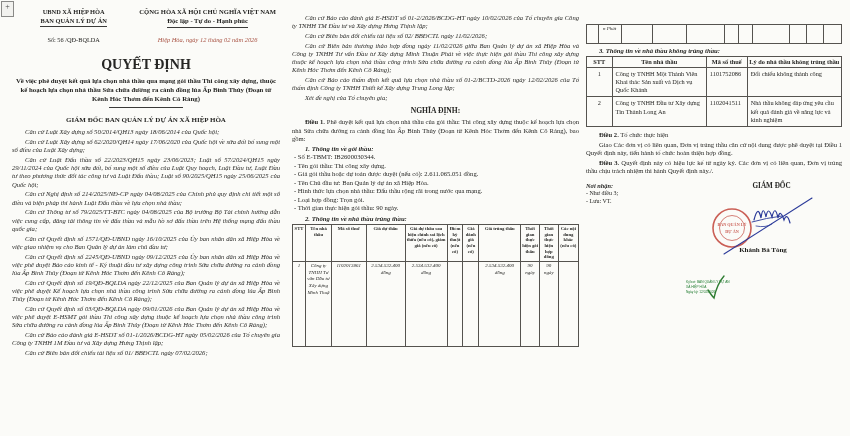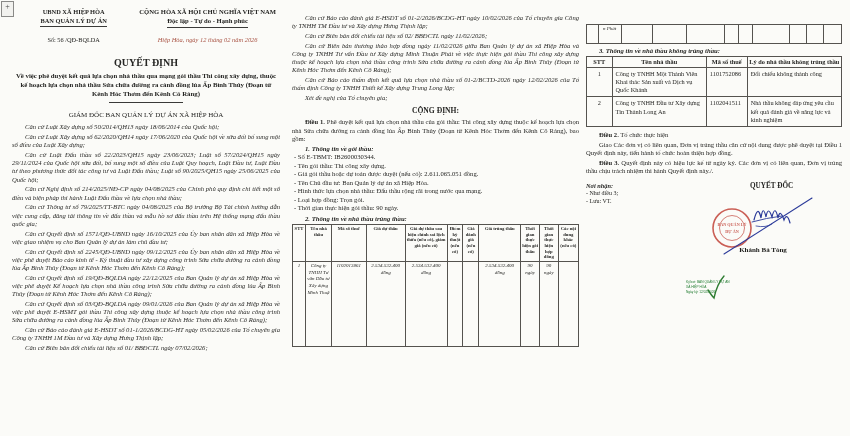--- a/index.html
+++ b/index.html
@@ -10,24 +10,24 @@
   #col2{left:292px;width:287px;height:436px;padding-top:14px;}
   #col3{left:586px;width:256px;height:436px;padding-top:22px;}
 
   
   .hdr{display:flex;}
   .hdr .org{width:46%;text-align:center;font-weight:bold;font-size:6.4px;line-height:1.35;}
   .hdr .nat{width:54%;text-align:center;font-weight:bold;font-size:6.6px;line-height:1.35;}
   .u-line{display:inline-block;border-bottom:0.8px solid #3a3a38;padding-bottom:1px;}
   .doc-no{font-size:6.3px;font-weight:normal;margin-top:9px;}
   .date{font-size:6.4px;font-style:italic;color:#a85243;font-weight:normal;margin-top:8px;}
-  .title{margin-top:12px;text-align:center;font-weight:bold;font-size:10px;}
+  .title{margin-top:12px;text-align:center;font-weight:bold;font-size:14px;}
   .subtitle{margin-top:3px;text-align:center;font-weight:bold;font-size:6.8px;line-height:1.35;padding:0 2px;}
   .title-rule{width:74px;border-bottom:1px solid #3a3a38;margin:4px auto 0 auto;}
-  .director{margin-top:8px;text-align:center;font-weight:normal;font-size:7px;}
+  .director{margin-top:8px;text-align:center;font-weight:bold;font-size:7px;}
 
   
   .para{font-size:6.6px;line-height:1.25;text-align:justify;text-indent:13px;margin:0 0 1.5px 0;font-style:italic;}
   .para.upright{font-style:normal;}
   .b{font-weight:bold;}
   .center-head{text-align:center;font-weight:bold;font-size:7.6px;margin:4px 0 3px 0;}
   .sec-head{font-size:6.7px;font-weight:bold;font-style:italic;text-indent:13px;margin:2px 0 1px 0;}
   .bullet{font-size:6.6px;line-height:1.3;margin:0;text-indent:2px;}
 
   
@@ -102,21 +102,21 @@
     </div>
   </div>
 
   <div class="col" id="col2">
     <p class="para">Căn cứ Báo cáo đánh giá E-HSDT số 01-2/2026/BCDG-HT ngày 10/02/2026 của Tổ chuyên gia Công ty TNHH TM Đầu tư và Xây dựng Hưng Thịnh lập;</p>
     <p class="para">Căn cứ Biên bản đối chiếu tài liệu số 02/ BBĐCTL ngày 11/02/2026;</p>
     <p class="para">Căn cứ Biên bản thương thảo hợp đồng ngày 11/02/2026 giữa Ban Quản lý dự án xã Hiệp Hòa và Công ty TNHH Tư vấn Đầu tư Xây dựng Minh Thuận Phát về việc thực hiện gói thầu Thi công xây dựng thuộc kế hoạch lựa chọn nhà thầu công trình Sửa chữa đường ra cánh đồng lúa Ấp Bình Thủy (Đoạn từ Kênh Hóc Thơm đến Kênh Cô Ráng);</p>
     <p class="para">Căn cứ Báo cáo thẩm định kết quả lựa chọn nhà thầu số 01-2/BCTD-2026 ngày 12/02/2026 của Tổ thẩm định Công ty TNHH Thiết kế Xây dựng Trung Long lập;</p>
     <p class="para">Xét đề nghị của Tổ chuyên gia;</p>
 
-    <div class="center-head">CỘNG ĐỊNH:</div>
+    <div class="center-head">NGHĨA ĐỊNH:</div>
 
     <p class="para upright"><span class="b">Điều 1.</span><span> Phê duyệt kết quả lựa chọn nhà thầu của gói thầu: Thi công xây dựng thuộc kế hoạch lựa chọn nhà Sửa chữa đường ra cánh đồng lúa Ấp Bình Thủy (Đoạn từ Kênh Hóc Thơm đến Kênh Cô Ráng), bao gồm:</span></p>
 
     <div class="sec-head">1. Thông tin về gói thầu:</div>
     <p class="bullet">- Số E-TBMT: IB2600030344.</p>
     <p class="bullet">- Tên gói thầu: Thi công xây dựng.</p>
     <p class="bullet">- Giá gói thầu hoặc dự toán được duyệt (nếu có): 2.611.065.051 đồng.</p>
     <p class="bullet">- Tên Chủ đầu tư: Ban Quản lý dự án xã Hiệp Hòa.</p>
     <p class="bullet">- Hình thức lựa chọn nhà thầu: Đấu thầu rộng rãi trong nước qua mạng.</p>
     <p class="bullet">- Loại hợp đồng: Trọn gói.</p>
@@ -235,21 +235,21 @@
     <p class="para upright" style="margin-top:4px;"><span class="b">Điều 2.</span><span> Tổ chức thực hiện</span></p>
     <p class="para upright">Giao Các đơn vị có liên quan, Đơn vị trúng thầu căn cứ nội dung được phê duyệt tại Điều 1 Quyết định này, tiến hành tổ chức hoàn thiện hợp đồng.</p>
     <p class="para upright"><span class="b">Điều 3.</span><span> Quyết định này có hiệu lực kể từ ngày ký. Các đơn vị có liên quan, Đơn vị trúng thầu chịu trách nhiệm thi hành Quyết định này./.</span></p>
 
     <div class="sig-row">
       <div class="recip">
         <div class="lbl">Nơi nhận:</div>
         <div class="itm">- Như điều 3;</div>
         <div class="itm">- Lưu: VT.</div>
       </div>
-      <div class="signer">QUYẾT ĐỐC</div>
+      <div class="signer">GIÁM ĐỐC</div>
     </div>
 
     <svg class="stamp-sig" viewBox="0 0 170 66" xmlns="http://www.w3.org/2000/svg">
       <g opacity="0.85">
         <circle cx="38" cy="36" r="19" fill="none" stroke="#c2443a" stroke-width="1.6"></circle>
         <circle cx="38" cy="36" r="12.5" fill="none" stroke="#c2443a" stroke-width="0.8"></circle>
         <text x="38" y="34" text-anchor="middle" font-size="4.2" fill="#c2443a" font-weight="bold">BAN QUẢN LÝ</text>
         <text x="38" y="41" text-anchor="middle" font-size="4.2" fill="#c2443a" font-weight="bold">DỰ ÁN</text>
       </g>
       <g stroke="#2b3a99" fill="none" stroke-linecap="round">

